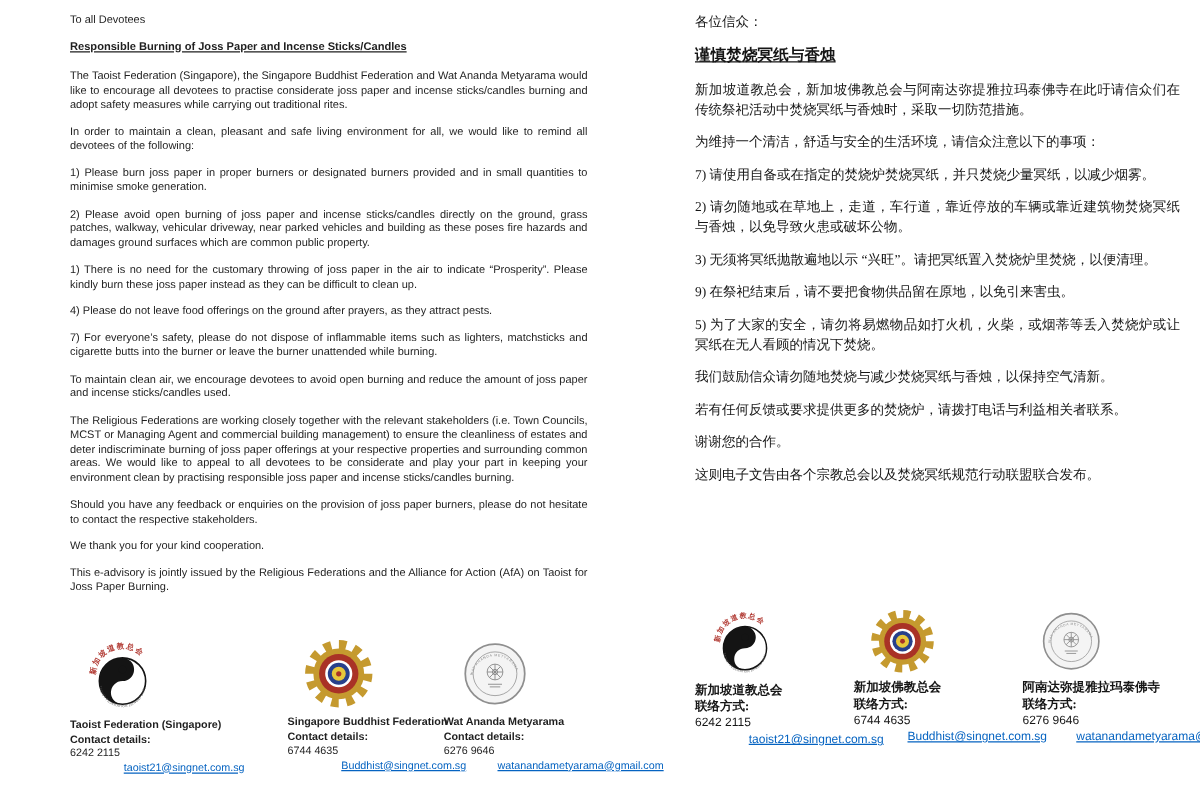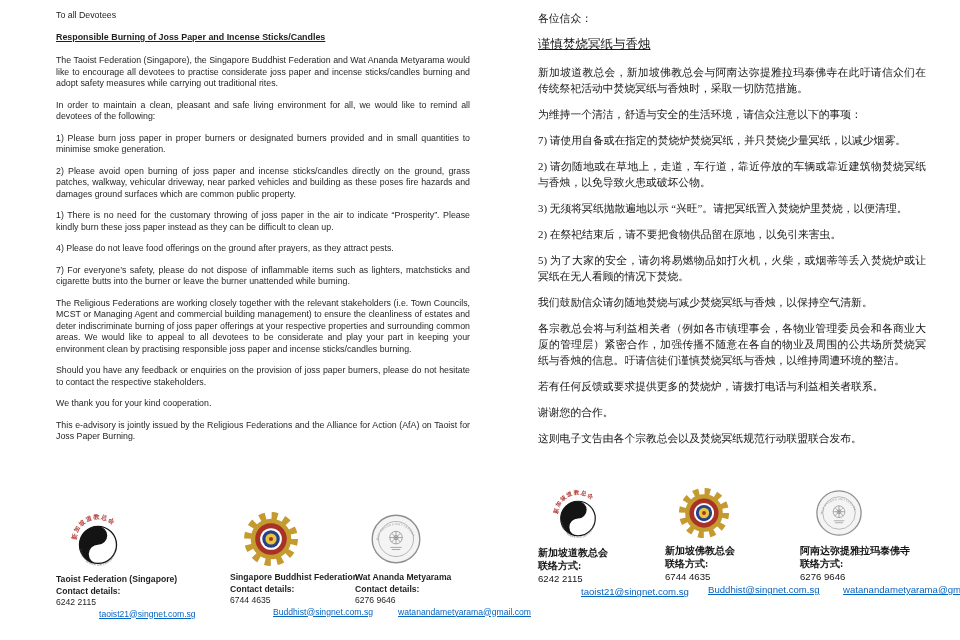--- a/index.html
+++ b/index.html
@@ -7,26 +7,26 @@
         font-family:"Liberation Sans",sans-serif;color:#1f1f1f;}
 
   
   .col-en{position:absolute;left:56px;top:10px;width:414px;
           font-size:8.8px;line-height:11.5px;text-align:justify;}
   .col-en p{margin:0 0 10px;}
   .salutation-en{margin-bottom:12px;text-align:left;}
   .title-en{font-size:8.9px;font-weight:bold;text-decoration:underline;margin:0 0 12px;text-align:left;}
 
   
-  .col-zh{position:absolute;left:538px;top:10px;width:388px;
+  .col-zh{position:absolute;left:556px;top:10px;width:388px;
           font-family:"Liberation Serif",serif;
           font-size:10.8px;line-height:16px;color:#161616;text-align:justify;}
   .col-zh p{margin:0 0 10px;}
   .salutation-zh{margin-bottom:12px;text-align:left;}
-  .title-zh{font-size:12.5px;font-weight:normal;text-decoration:underline;margin:0 0 12px;text-align:left;}
+  .title-zh{font-size:12.5px;font-weight:bold;text-decoration:underline;margin:0 0 12px;text-align:left;}
 
   
   .contacts{position:absolute;display:flex;text-align:left;}
   .contacts-en{left:0;top:501px;width:440px;}
   .contacts-en .contact{font-size:8.6px;line-height:11.5px;}
   .contacts-en .contact.c1{width:174px;}
   .contacts-en .contact.c2{width:125px;}
   .contacts-en .contact.c3{width:140px;}
 
   .contacts-zh{left:0;top:477px;width:420px;font-family:"Liberation Sans",sans-serif;}
@@ -50,20 +50,21 @@
   <section class="col-en">
     <p class="salutation-en">To all Devotees</p>
     <h1 class="title-en">Responsible Burning of Joss Paper and Incense Sticks/Candles</h1>
     <p>The Taoist Federation (Singapore), the Singapore Buddhist Federation and Wat Ananda Metyarama would like to encourage all devotees to practise considerate joss paper and incense sticks/candles burning and adopt safety measures while carrying out traditional rites.</p>
     <p>In order to maintain a clean, pleasant and safe living environment for all, we would like to remind all devotees of the following:</p>
     <p>1)  Please burn joss paper in proper burners or designated burners provided and in small quantities to minimise smoke generation.</p>
     <p>2) Please avoid open burning of joss paper and incense sticks/candles directly on the ground, grass patches, walkway, vehicular driveway, near parked vehicles and building as these poses fire hazards and damages ground surfaces which are common public property.</p>
     <p>1) There is no need for the customary throwing of joss paper in the air to indicate “Prosperity”. Please kindly burn these joss paper instead as they can be difficult to clean up.</p>
     <p>4) Please do not leave food offerings on the ground after prayers, as they attract pests.</p>
     <p>7) For everyone’s safety, please do not dispose of inflammable items such as lighters, matchsticks and cigarette butts into the burner or leave the burner unattended while burning.</p>
+    <p>To maintain clean air, we encourage devotees to avoid open burning and reduce the amount of joss paper and incense sticks/candles used.</p>
     <p>The Religious Federations are working closely together with the relevant stakeholders (i.e. Town Councils, MCST or Managing Agent and commercial building management) to ensure the cleanliness of estates and deter indiscriminate burning of joss paper offerings at your respective properties and surrounding common areas. We would like to appeal to all devotees to be considerate and play your part in keeping your environment clean by practising responsible joss paper and incense sticks/candles burning.</p>
     <p>Should you have any feedback or enquiries on the provision of joss paper burners, please do not hesitate to contact the respective stakeholders.</p>
     <p>We thank you for your kind cooperation.</p>
     <p>This e-advisory is jointly issued by the Religious Federations and the Alliance for Action (AfA) on Taoist for Joss Paper Burning.</p>
 
     <div class="contacts contacts-en">
 
       <div class="contact c1">
         <svg class="logo" width="58" height="58" viewBox="0 0 72 72">
           <defs>
@@ -123,24 +124,23 @@
   </section>
 
   <section class="col-zh">
     <p class="salutation-zh">各位信众：</p>
     <h1 class="title-zh">谨慎焚烧冥纸与香烛</h1>
     <p>新加坡道教总会，新加坡佛教总会与阿南达弥提雅拉玛泰佛寺在此吁请信众们在传统祭祀活动中焚烧冥纸与香烛时，采取一切防范措施。</p>
     <p>为维持一个清洁，舒适与安全的生活环境，请信众注意以下的事项：</p>
     <p>7) 请使用自备或在指定的焚烧炉焚烧冥纸，并只焚烧少量冥纸，以减少烟雾。</p>
     <p>2) 请勿随地或在草地上，走道，车行道，靠近停放的车辆或靠近建筑物焚烧冥纸与香烛，以免导致火患或破坏公物。</p>
     <p>3) 无须将冥纸抛散遍地以示 “兴旺”。请把冥纸置入焚烧炉里焚烧，以便清理。</p>
-    <p>2) 在祭祀结束后，请不要把食物供品留在原地，以免引来害虫。</p>
+    <p>9) 在祭祀结束后，请不要把食物供品留在原地，以免引来害虫。</p>
     <p>5) 为了大家的安全，请勿将易燃物品如打火机，火柴，或烟蒂等丢入焚烧炉或让冥纸在无人看顾的情况下焚烧。</p>
     <p>我们鼓励信众请勿随地焚烧与减少焚烧冥纸与香烛，以保持空气清新。</p>
-    <p>各宗教总会将与利益相关者（例如各市镇理事会，各物业管理委员会和各商业大厦的管理层）紧密合作，加强传播不随意在各自的物业及周围的公共场所焚烧冥纸与香烛的信息。吁请信徒们谨慎焚烧冥纸与香烛，以维持周遭环境的整洁。</p>
     <p>若有任何反馈或要求提供更多的焚烧炉，请拨打电话与利益相关者联系。</p>
     <p>谢谢您的合作。</p>
     <p>这则电子文告由各个宗教总会以及焚烧冥纸规范行动联盟联合发布。</p>
 
     <div class="contacts contacts-zh">
 
       <div class="contact c1">
         <svg class="logo" width="54" height="54" viewBox="0 0 72 72">
           <defs>
             <path id="tf2top" d="M 10 44 A 27 27 0 1 1 62 44" fill="none"></path>

